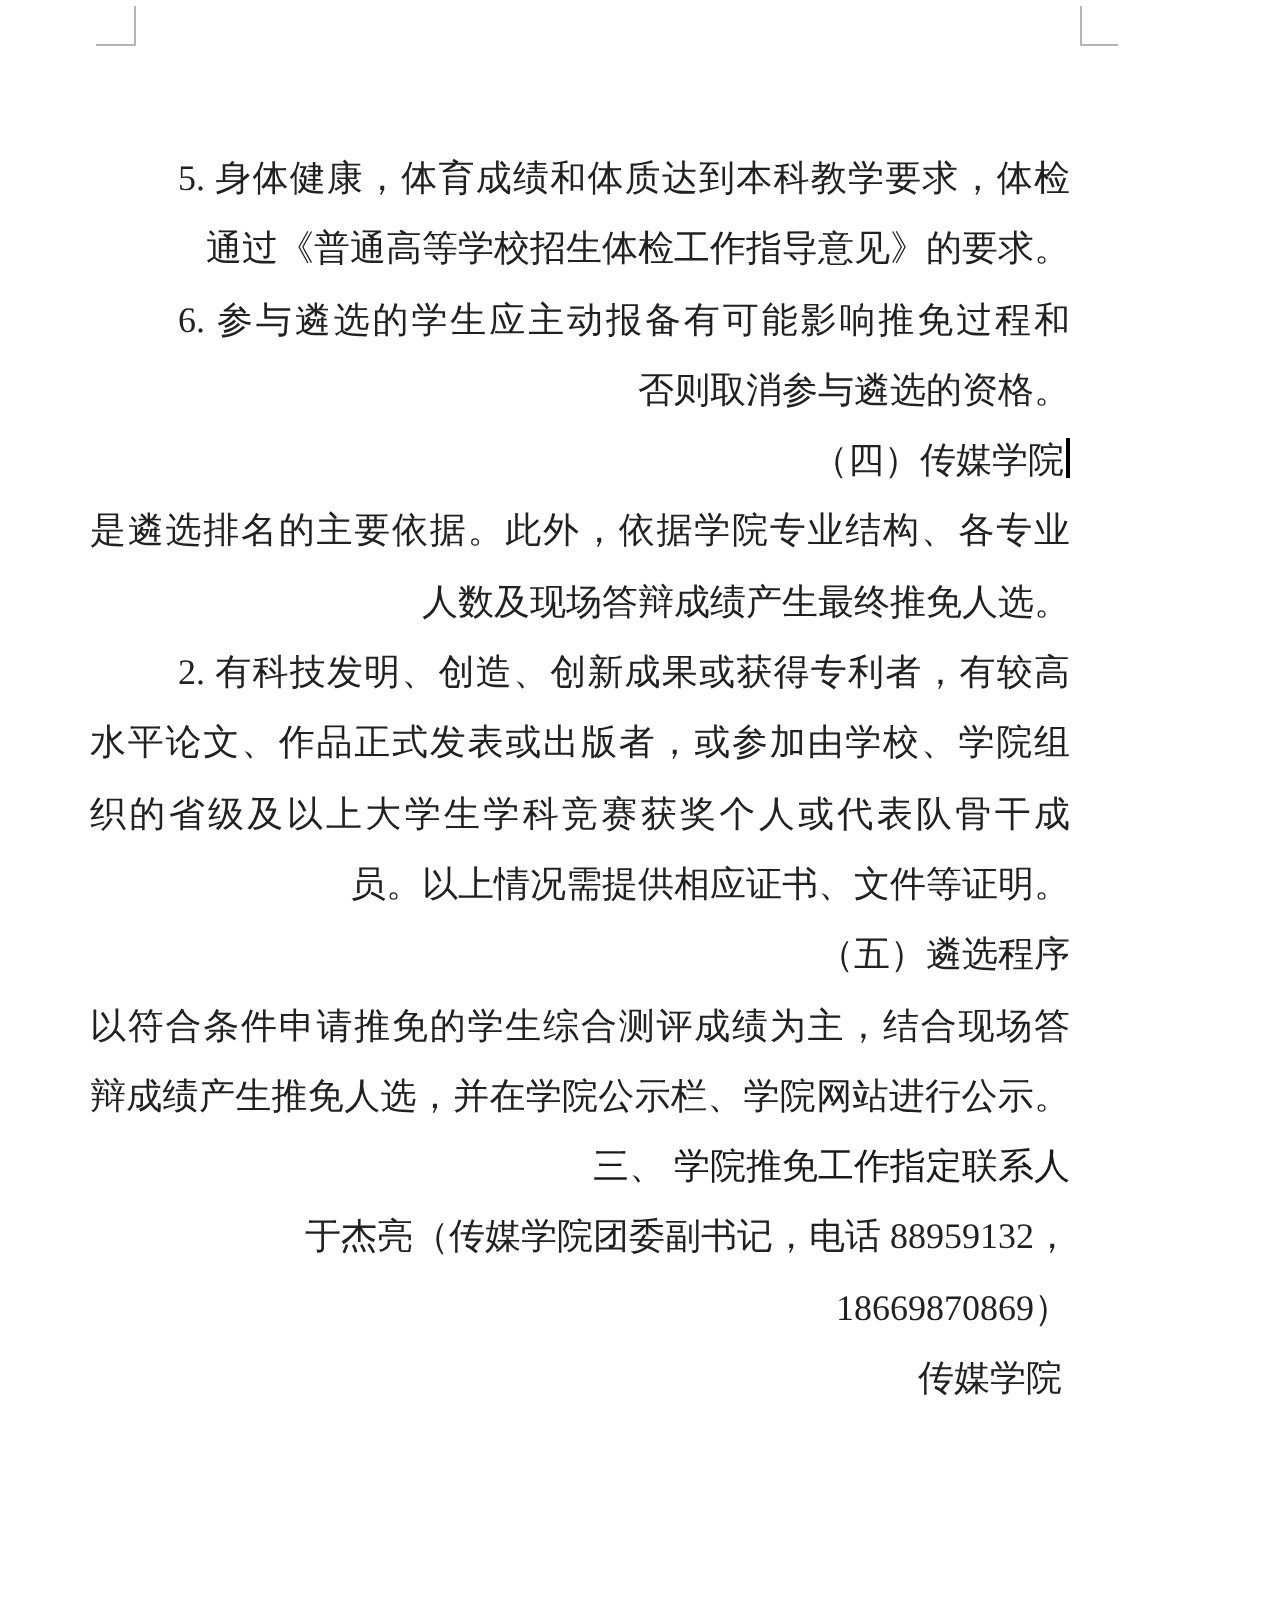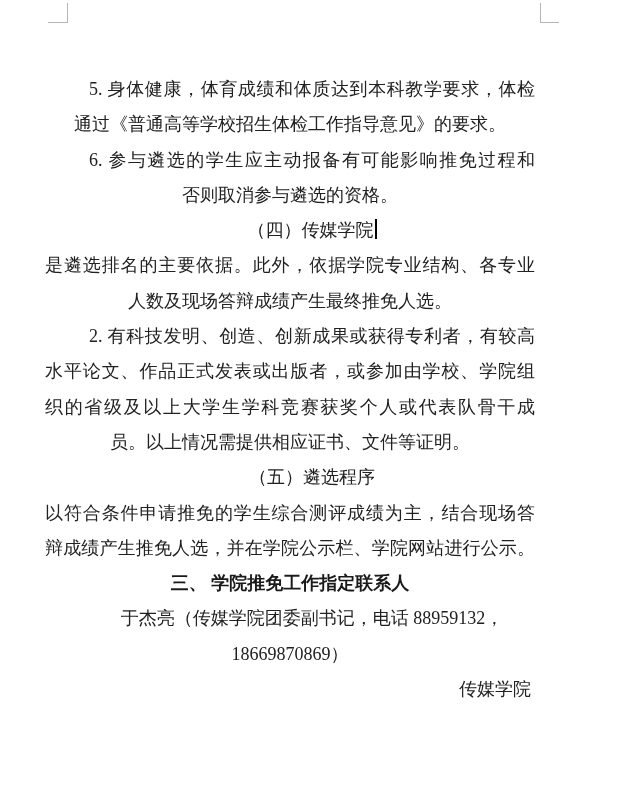--- a/index.html
+++ b/index.html
@@ -24,29 +24,29 @@
 
   .textarea {
     position: absolute; left: 45px; top: 24px;
     width: 490px;
     margin-top: 48px;
   }
   .ln {
     font-size: 18px;
     line-height: 35.3px;
     color: #212121;
-    text-align: center;
+    text-align: right;
   }
   .ind { padding-left: 44px; }
   .j {
     text-align: justify;
     text-align-last: justify;
     text-justify: inter-character;
   }
-  .bold { font-weight: bold; color: #1a1a1a; }
+  .bold { font-weight: normal; color: #1a1a1a; }
   .right { text-align: right; text-align-last: right; font-family: Liberation Serif, serif; }
   .pad-r { padding-right: 4px; }
   .cursor {
     display: inline-block;
     width: 2px; height: 20px;
     background: #000000;
     vertical-align: -3px;
     margin-left: 1px;
   }
 </style>

